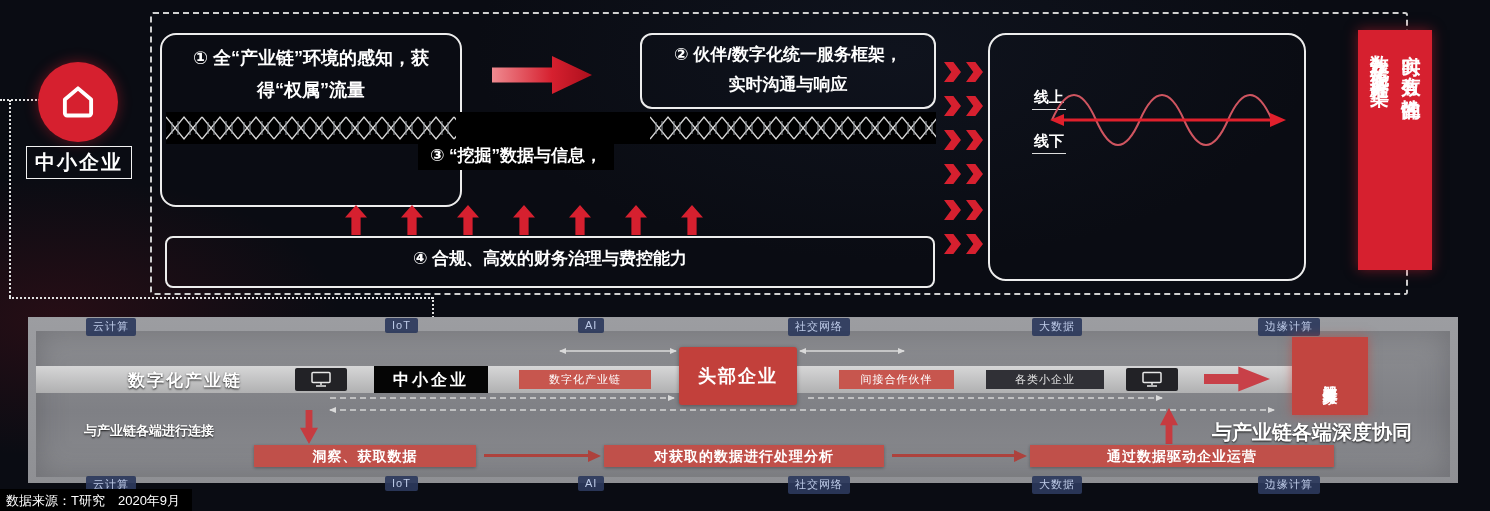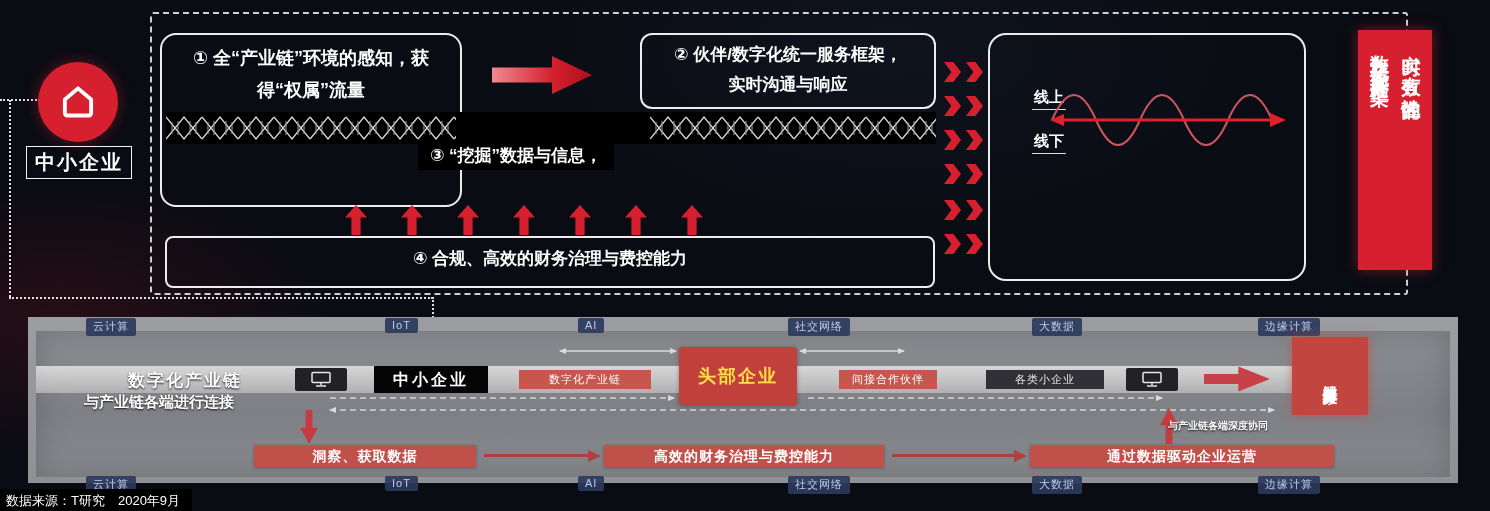--- a/index.html
+++ b/index.html
@@ -31,21 +31,21 @@
   .banner .vtext{font-size:19px;letter-spacing:4px;line-height:1.4}
   .band-outer{background:linear-gradient(180deg,#9c9da1,#8f9094)}
   .band-inner{background:linear-gradient(180deg,#8d8e92,#7f8085 55%,#898a8e);box-shadow:inset 0 0 30px rgba(60,60,65,.35)}
   .tech-chip{background:rgba(45,58,92,.92);color:#becbe8;font-size:11px;padding:1px 7px 2px;border-radius:2px;letter-spacing:1px;white-space:nowrap}
   .light-strip{background:linear-gradient(180deg,rgba(228,228,228,.85),rgba(188,188,188,.8))}
   .band-text{color:#fff;font-weight:700;text-shadow:0 1px 2px rgba(0,0,0,.85);white-space:nowrap}
   .node-chip{color:#fff;font-size:11px;text-align:center;line-height:19px;letter-spacing:1px;white-space:nowrap}
   .red-chip{background:#c7564e}
   .dark-chip{background:#303036;color:#e9e9e9}
   .icon-chip{background:#222226;border-radius:2px;display:flex;align-items:center;justify-content:center}
-  .head-box{background:#c2403b;border-radius:3px;display:flex;align-items:center;justify-content:center;color:#fde047;font-weight:700;font-size:18px;letter-spacing:2px;box-shadow:0 1px 4px rgba(0,0,0,.35)}
+  .head-box{background:#c2403b;border-radius:3px;display:flex;align-items:center;justify-content:center;color:#ffffff;font-weight:700;font-size:18px;letter-spacing:2px;box-shadow:0 1px 4px rgba(0,0,0,.35)}
   .served-box{background:#c24540;display:flex;align-items:center;justify-content:center;box-shadow:0 0 10px rgba(194,69,64,.6)}
   .served-box .vtext{font-size:15px;line-height:1.2;letter-spacing:1px}
   .row-arrow{background:#c84048;clip-path:polygon(0 33%,52% 33%,52% 8%,100% 50%,52% 92%,52% 67%,0 67%)}
   .vred-down{background:#c63b40;clip-path:polygon(31% 0,69% 0,69% 52%,100% 52%,50% 100%,0 52%,31% 52%)}
   .vred-up{background:#c63b40;clip-path:polygon(50% 0,100% 48%,69% 48%,69% 100%,31% 100%,31% 48%,0 48%)}
   .pbox{background:#c0504a;color:#fff;font-weight:700;font-size:14px;height:22px;line-height:22px;text-align:center;letter-spacing:1px;box-shadow:0 1px 3px rgba(0,0,0,.3)}
   .parrow-line{height:3px;background:#ad423d}
   .parrow-head{width:0;height:0;border-left:13px solid #ad423d;border-top:6px solid transparent;border-bottom:6px solid transparent}
   .footer-note{background:#000;color:#fff;font-size:13px;padding:3px 12px 4px 6px;border-bottom:3px solid #ececec;white-space:nowrap}
 </style>
@@ -198,48 +198,48 @@
       <line x1="6" y1="15" x2="16" y2="15" stroke="#e8e8e8" stroke-width="1.5"></line>
     </svg>
   </div>
 
   <div class="abs" style="left:374px;top:366px;width:114px;height:27px;background:#050505;color:#fff;font-weight:700;font-size:16px;line-height:27px;text-align:center;letter-spacing:3px">中小企业</div>
 
   <div class="abs node-chip red-chip" style="left:519px;top:370px;width:132px;height:19px">数字化产业链</div>
 
   <div class="abs head-box" style="left:679px;top:347px;width:118px;height:58px">头部企业</div>
 
-  <div class="abs node-chip red-chip" style="left:839px;top:370px;width:98px;height:19px">间接合作伙伴</div>
+  <div class="abs node-chip red-chip" style="left:839px;top:370px;width:115px;height:19px">间接合作伙伴</div>
 
   <div class="abs node-chip dark-chip" style="left:986px;top:370px;width:118px;height:19px">各类小企业</div>
 
   <div class="abs icon-chip" style="left:1126px;top:368px;width:52px;height:23px">
     <svg width="22" height="17" viewBox="0 0 22 17">
       <rect x="2" y="1.5" width="18" height="10" rx="1" fill="none" stroke="#e8e8e8" stroke-width="1.5"></rect>
       <line x1="11" y1="11.5" x2="11" y2="14" stroke="#e8e8e8" stroke-width="1.5"></line>
       <line x1="6" y1="15" x2="16" y2="15" stroke="#e8e8e8" stroke-width="1.5"></line>
     </svg>
   </div>
 
   <div class="abs row-arrow" style="left:1204px;top:364px;width:66px;height:30px"></div>
 
   <div class="abs served-box" style="left:1292px;top:337px;width:76px;height:78px">
     <div class="vtext">被服务对象</div>
   </div>
 
   <div class="abs vred-down" style="left:300px;top:410px;width:18px;height:34px"></div>
   <div class="abs vred-up" style="left:1160px;top:408px;width:18px;height:36px"></div>
 
-  <div class="abs band-text" style="left:84px;top:393px;font-size:15px">与产业链各端进行连接</div>
-  <div class="abs band-text" style="left:1168px;top:419px;font-size:10px">与产业链各端深度协同</div>
+  <div class="abs band-text" style="left:84px;top:422px;font-size:13px">与产业链各端进行连接</div>
+  <div class="abs band-text" style="left:1212px;top:419px;font-size:20px">与产业链各端深度协同</div>
 
   <div class="abs pbox" style="left:254px;top:445px;width:222px">洞察、获取数据</div>
   <div class="abs parrow-line" style="left:484px;top:454px;width:104px"></div>
   <div class="abs parrow-head" style="left:588px;top:450px"></div>
-  <div class="abs pbox" style="left:604px;top:445px;width:280px">高效的财务治理与费控能力</div>
+  <div class="abs pbox" style="left:604px;top:445px;width:280px">对获取的数据进行处理分析</div>
   <div class="abs parrow-line" style="left:892px;top:454px;width:122px"></div>
   <div class="abs parrow-head" style="left:1014px;top:450px"></div>
   <div class="abs pbox" style="left:1030px;top:445px;width:304px">通过数据驱动企业运营</div>
 
   <div class="abs tech-chip" style="left:86px;top:476px">云计算</div>
   <div class="abs tech-chip" style="left:385px;top:476px">IoT</div>
   <div class="abs tech-chip" style="left:578px;top:476px">AI</div>
   <div class="abs tech-chip" style="left:788px;top:476px">社交网络</div>
   <div class="abs tech-chip" style="left:1032px;top:476px">大数据</div>
   <div class="abs tech-chip" style="left:1258px;top:476px">边缘计算</div>

